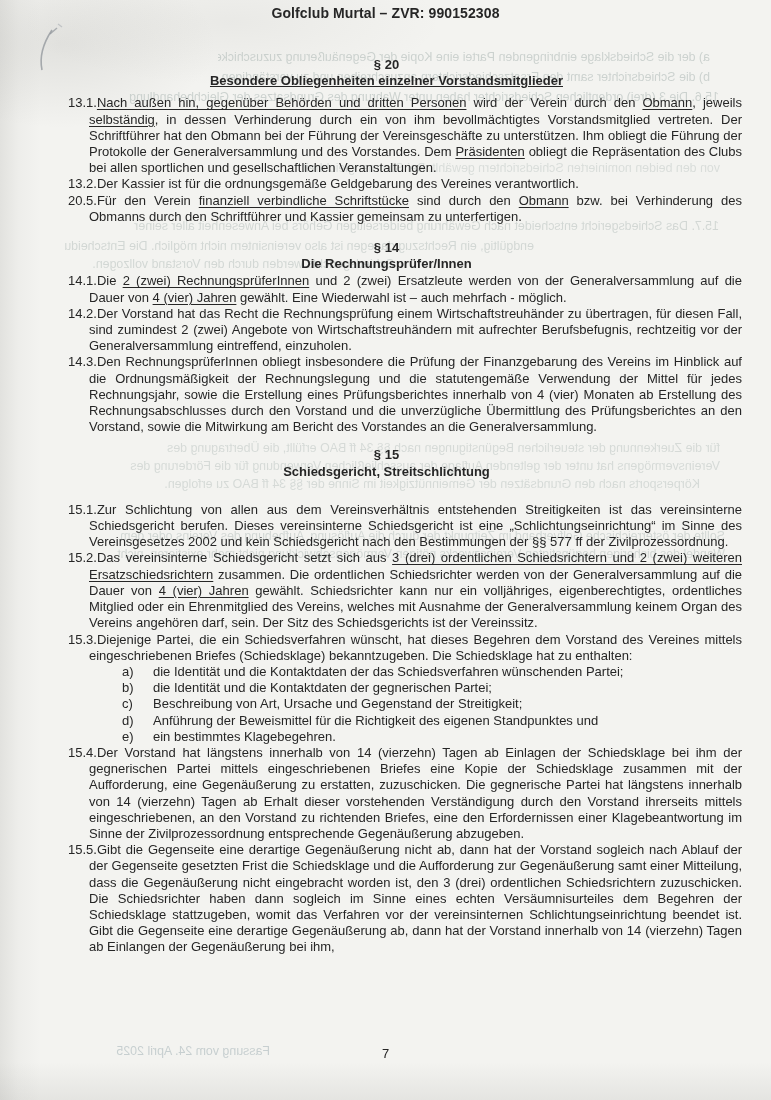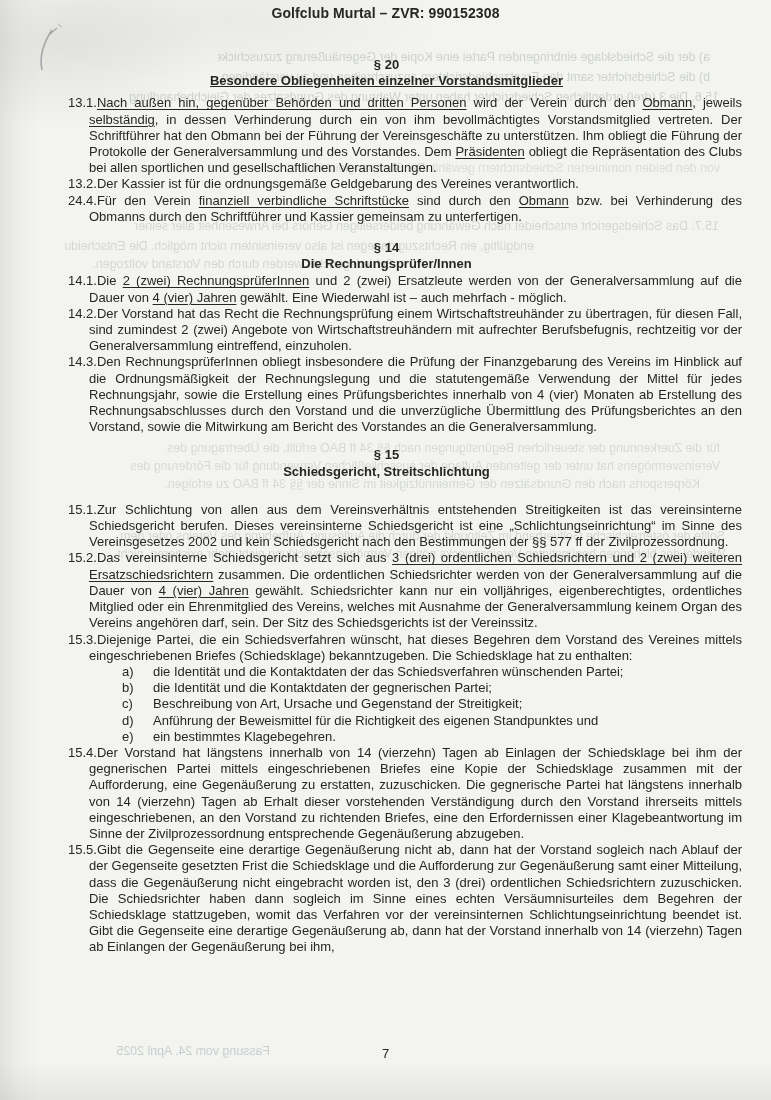--- a/index.html
+++ b/index.html
@@ -100,21 +100,21 @@
 
   <div class="header">Golfclub Murtal – ZVR: 990152308</div>
 
   <div class="doc">
 
     <div class="sec-head sec13">§ 20</div>
     <div class="sec-head t13">Besondere Obliegenheiten einzelner Vorstandsmitglieder</div>
 
     <p class="para"><span class="pnum">13.1.</span><span class="ptxt"><span class="u">Nach außen hin, gegenüber Behörden und dritten Personen</span><span> wird der Verein durch den </span><span class="u">Obmann</span><span>, jeweils </span><span class="u">selbständig</span><span>, in dessen Verhinderung durch ein von ihm bevollmächtigtes Vorstandsmitglied vertreten. Der Schriftführer hat den Obmann bei der Führung der Vereinsgeschäfte zu unterstützen. Ihm obliegt die Führung der Protokolle der Generalversammlung und des Vorstandes. Dem </span><span class="u">Präsidenten</span><span> obliegt die Repräsentation des Clubs bei allen sportlichen und gesellschaftlichen Veranstaltungen.</span></span></p>
     <p class="para"><span class="pnum">13.2.</span><span class="ptxt"><span>Der Kassier ist für die ordnungsgemäße Geldgebarung des Vereines verantwortlich.</span></span></p>
-    <p class="para"><span class="pnum">24.4.</span><span class="ptxt"><span>Für den Verein </span><span class="u">finanziell verbindliche Schriftstücke</span><span> sind durch den </span><span class="u">Obmann</span><span> bzw. bei Verhinderung des Obmanns durch den Schriftführer und Kassier gemeinsam zu unterfertigen.</span></span></p>
+    <p class="para"><span class="pnum">20.5.</span><span class="ptxt"><span>Für den Verein </span><span class="u">finanziell verbindliche Schriftstücke</span><span> sind durch den </span><span class="u">Obmann</span><span> bzw. bei Verhinderung des Obmanns durch den Schriftführer und Kassier gemeinsam zu unterfertigen.</span></span></p>
 
     <div class="sec-head sec14">§ 14</div>
     <div class="sec-head t14">Die Rechnungsprüfer/Innen</div>
 
     <p class="para"><span class="pnum">14.1.</span><span class="ptxt"><span>Die </span><span class="u">2 (zwei) RechnungsprüferInnen</span><span> und 2 (zwei) Ersatzleute werden von der Generalversammlung auf die Dauer von </span><span class="u">4 (vier) Jahren</span><span> gewählt. Eine Wiederwahl ist – auch mehrfach - möglich.</span></span></p>
     <p class="para"><span class="pnum">14.2.</span><span class="ptxt"><span>Der Vorstand hat das Recht die Rechnungsprüfung einem Wirtschaftstreuhänder zu übertragen, für diesen Fall, sind zumindest 2 (zwei) Angebote von Wirtschaftstreuhändern mit aufrechter Berufsbefugnis, rechtzeitig vor der Generalversammlung eintreffend, einzuholen.</span></span></p>
     <p class="para"><span class="pnum">14.3.</span><span class="ptxt"><span>Den RechnungsprüferInnen obliegt insbesondere die Prüfung der Finanzgebarung des Vereins im Hinblick auf die Ordnungsmäßigkeit der Rechnungslegung und die statutengemäße Verwendung der Mittel für jedes Rechnungsjahr, sowie die Erstellung eines Prüfungsberichtes innerhalb von 4 (vier) Monaten ab Erstellung des Rechnungsabschlusses durch den Vorstand und die unverzügliche Übermittlung des Prüfungsberichtes an den Vorstand, sowie die Mitwirkung am Bericht des Vorstandes an die Generalversammlung.</span></span></p>
 
     <div class="sec-head sec15">§ 15</div>
     <div class="sec-head t15">Schiedsgericht, Streitschlichtung</div>

